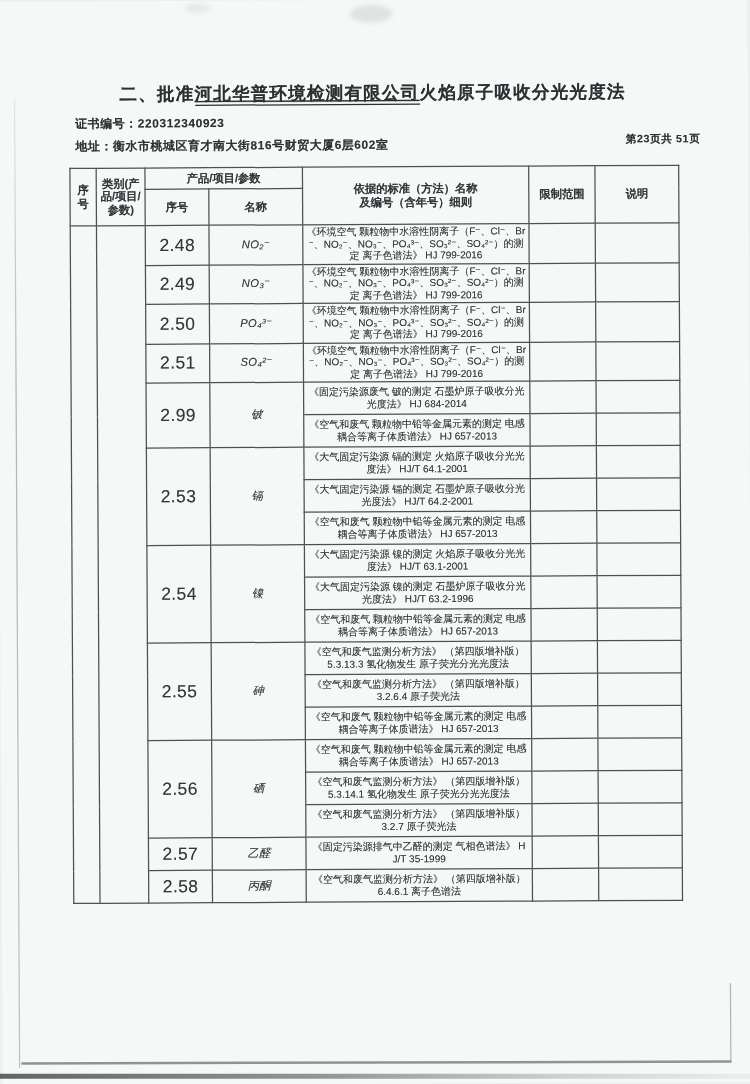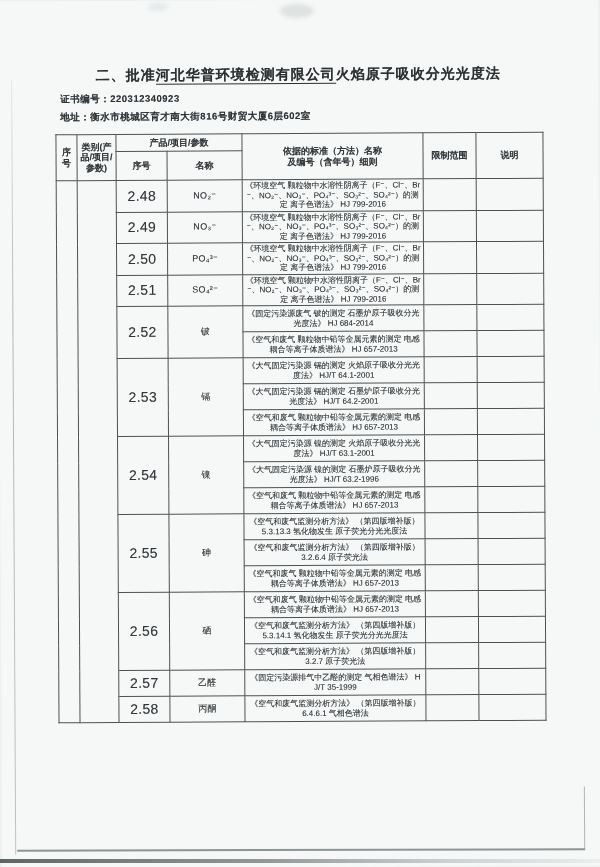--- a/index.html
+++ b/index.html
@@ -26,21 +26,21 @@
   .smudge{position:absolute;border-radius:50%;filter:blur(2px);}
   .smudge.s1{left:282px;top:4px;width:34px;height:14px;background:rgba(150,158,150,.25);}
   .smudge.s2{left:150px;top:2px;width:20px;height:8px;background:rgba(150,158,158,.18);}
 
   .doc-title{
     position:absolute;left:0;top:66px;width:600px;text-align:center;
     font-size:14px;font-weight:700;letter-spacing:1px;color:#2c3033;
     text-shadow:0 0 .5px rgba(40,44,46,.55);
     white-space:nowrap;
   }
-  .doc-title .underlined{border-bottom:1.2px solid #2c3033;padding-bottom:1px;}
+  .doc-title .underlined{border-bottom:1.2px solid #2c3033;padding-bottom:1px;text-decoration:underline;}
   .meta-line{
     position:absolute;left:62px;font-size:9.5px;font-weight:700;color:#2e3336;
     letter-spacing:.5px;text-shadow:0 0 .4px rgba(40,44,46,.5);white-space:nowrap;
   }
   .meta-cert{top:92px;}
   .meta-addr{top:110px;}
   .page-info{
     position:absolute;left:400px;top:107px;width:162px;text-align:right;
     font-size:8.5px;font-weight:700;color:#2e3336;letter-spacing:.5px;
     text-shadow:0 0 .4px rgba(40,44,46,.5);
@@ -58,38 +58,39 @@
     text-shadow:0 0 .4px rgba(45,50,52,.45);
     line-height:9.5px;
     overflow:hidden;
     word-break:break-all;
   }
   table.cap thead th{font-size:9px;font-weight:700;line-height:10.5px;}
   tr.hdr-top{height:17px;}
   tr.hdr-sub{height:29px;}
   tbody tr{height:26px;}
   .param-no-cell{font-size:14px;letter-spacing:.3px;}
-  .param-name-cell{font-size:9px;letter-spacing:.3px;}
+  .param-name-cell{font-size:9px;letter-spacing:.3px;font-style:italic;}
   .standard-cell{font-size:8px;margin-top:48px;}
   .std-hdr-line{display:block;}
 </style>
 </head>
 <body>
 
 <div class="sheet">
 
   <div class="smudge s1"></div>
   <div class="smudge s2"></div>
 
   <div class="doc-title">
     <span>二、批准</span><span class="underlined">河北华普环境检测有限公司</span><span>火焰原子吸收分光光度法</span>
   </div>
 
   <div class="meta-line meta-cert">证书编号：220312340923</div>
   <div class="meta-line meta-addr">地址：衡水市桃城区育才南大街816号财贸大厦6层602室</div>
+  <div class="page-info">第23页共  51页</div>
 
   <table class="cap">
     <colgroup>
       <col style="width:21px">
         <col style="width:39px">
         <col style="width:51px">
       <col style="width:75px">
         <col style="width:181px">
         <col style="width:53px">
         <col style="width:67px">
@@ -136,21 +137,21 @@
           <td class="note-cell"></td>
         </tr>
         <tr>
           <td class="param-no-cell">2.51</td>
           <td class="param-name-cell">SO₄²⁻</td>
           <td class="standard-cell">《环境空气 颗粒物中水溶性阴离子（F⁻、Cl⁻、Br⁻、NO₂⁻、NO₃⁻、PO₄³⁻、SO₃²⁻、SO₄²⁻）的测定 离子色谱法》 HJ 799-2016</td>
           <td class="limit-cell"></td>
           <td class="note-cell"></td>
         </tr>
         <tr>
-          <td class="param-no-cell" rowspan="2">2.52</td>
+          <td class="param-no-cell" rowspan="2">2.99</td>
           <td class="param-name-cell" rowspan="2">铍</td>
           <td class="standard-cell">《固定污染源废气 铍的测定 石墨炉原子吸收分光光度法》 HJ 684-2014</td>
           <td class="limit-cell"></td>
           <td class="note-cell"></td>
         </tr>
         <tr>
           <td class="standard-cell">《空气和废气 颗粒物中铅等金属元素的测定 电感耦合等离子体质谱法》 HJ 657-2013</td>
           <td class="limit-cell"></td>
           <td class="note-cell"></td>
         </tr>
@@ -225,21 +226,21 @@
         <tr>
           <td class="param-no-cell">2.57</td>
           <td class="param-name-cell">乙醛</td>
           <td class="standard-cell">《固定污染源排气中乙醛的测定 气相色谱法》 HJ/T 35-1999</td>
           <td class="limit-cell"></td>
           <td class="note-cell"></td>
         </tr>
         <tr>
           <td class="param-no-cell">2.58</td>
           <td class="param-name-cell">丙酮</td>
-          <td class="standard-cell">《空气和废气监测分析方法》 （第四版增补版） 6.4.6.1 气相色谱法</td>
+          <td class="standard-cell">《空气和废气监测分析方法》 （第四版增补版） 6.4.6.1 离子色谱法</td>
           <td class="limit-cell"></td>
           <td class="note-cell"></td>
         </tr>
       </tbody>
   </table>
 
   <div class="edge-left"></div>
   <div class="edge-bottom"></div>
   <div class="edge-right"></div>
 </div>

